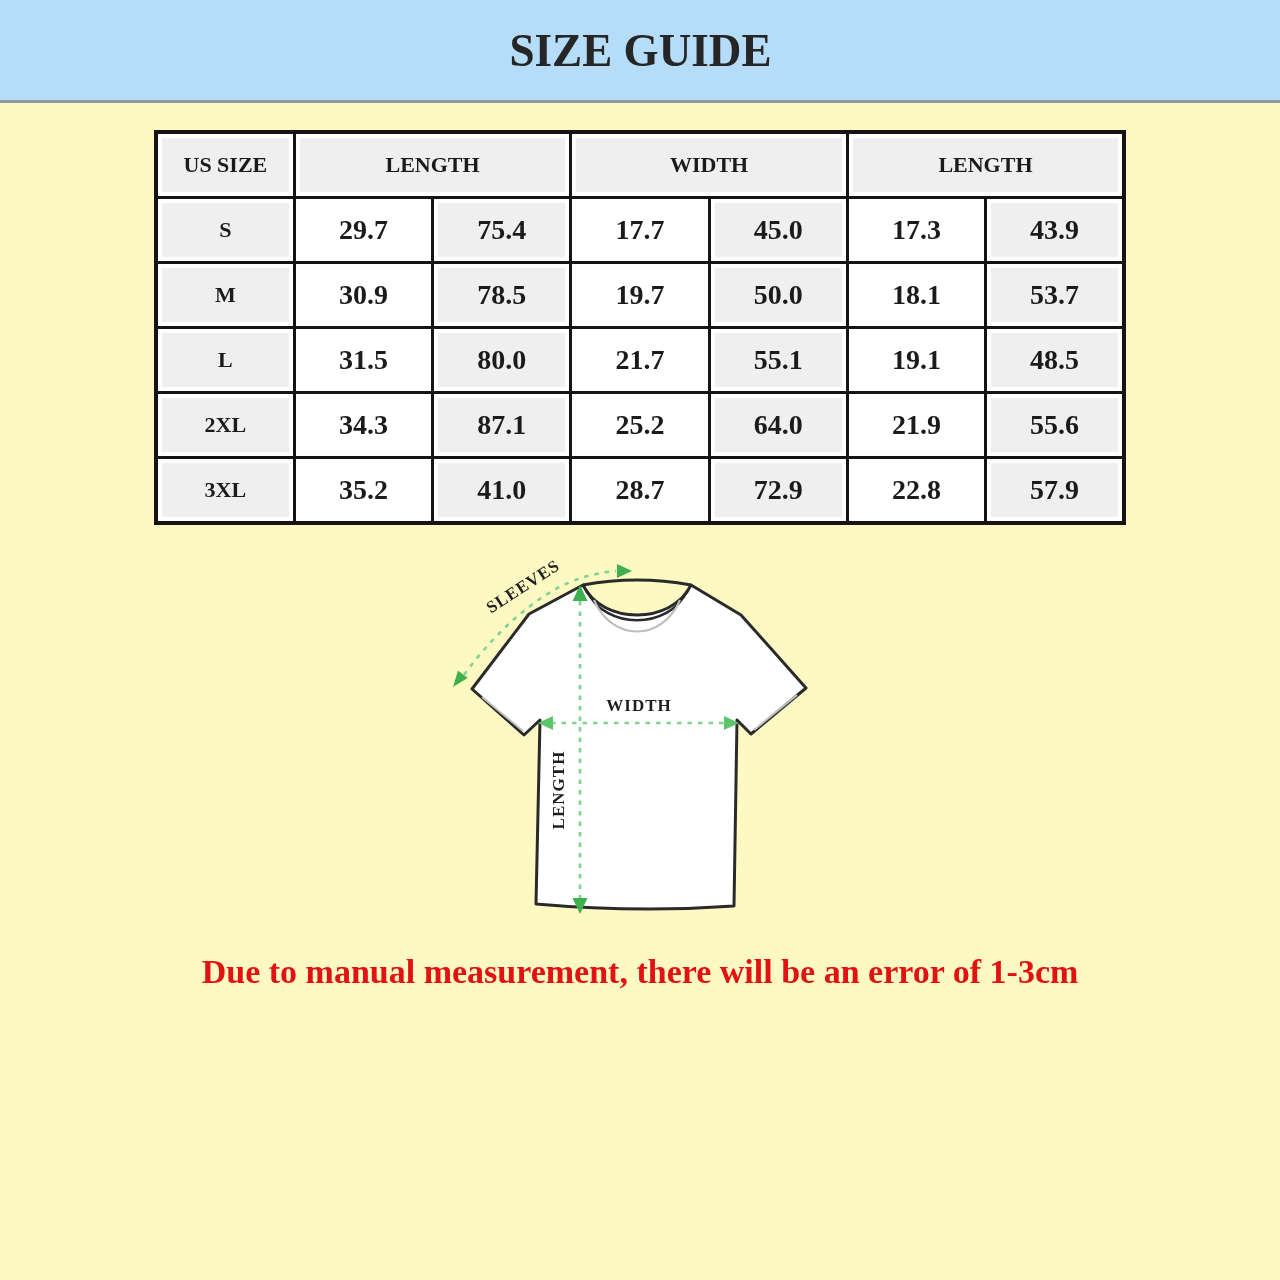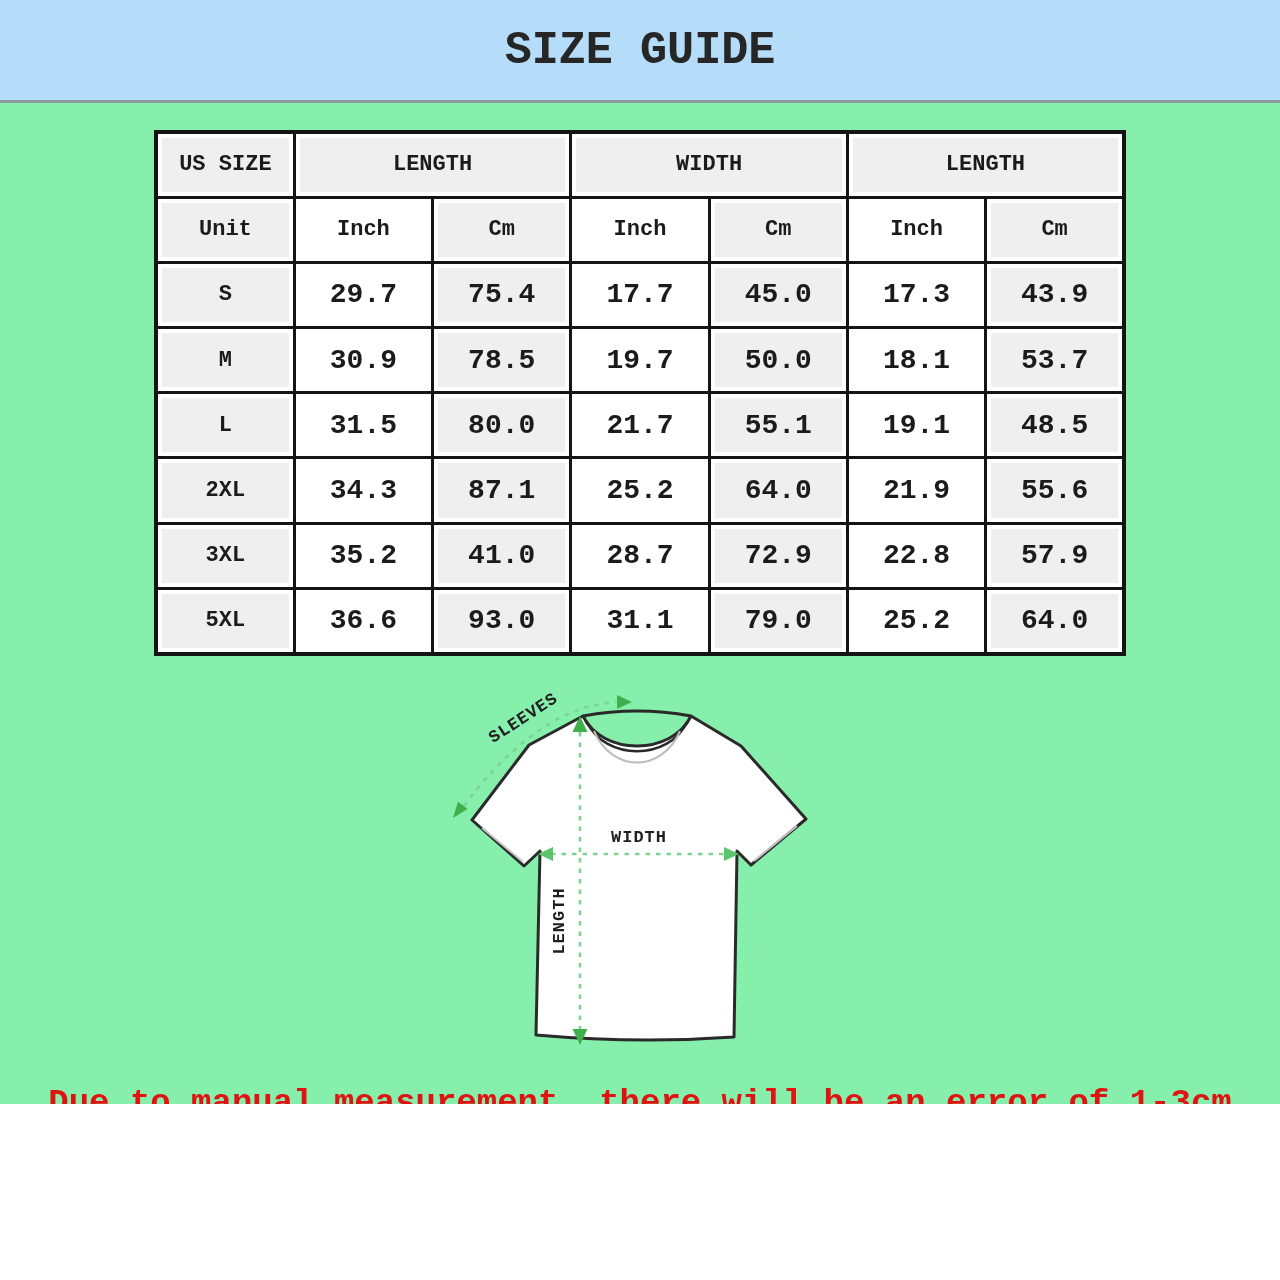--- a/index.html
+++ b/index.html
@@ -8,23 +8,23 @@
     --ink:#1b1b1b;
     --cell-shade:#f0efef;
     --table-border:#141414;
     --accent-red:#e01212;
     --arrow-line:#7fd392;
     --arrow-head:#3eb14d;
   }
   *{margin:0;padding:0;box-sizing:border-box;}
   html,body{background:#ffffff;}
   .page{
-    width:1280px;height:1104px;
-    background:#86efac;
-    font-family:Liberation Mono, monospace;
+    width:1280px;height:1280px;
+    background:#fef9c3;
+    font-family:Liberation Serif, serif;
     color:var(--ink);
     overflow:hidden;
     position:relative;
   }
   
   .banner{
     height:103px;
     background:var(--banner-bg);
     border-bottom:3px solid var(--banner-border);
     display:flex;align-items:center;justify-content:center;
@@ -92,29 +92,20 @@
 
   <div class="table-wrap">
     <table class="size-table">
       <thead>
           <tr>
             <th colspan="1" class="shade">US SIZE</th>
             <th colspan="2" class="shade">LENGTH</th>
             <th colspan="2" class="shade">WIDTH</th>
             <th colspan="2" class="shade">LENGTH</th>
           </tr>
-          <tr>
-            <th class="shade">Unit</th>
-            <th>Inch</th>
-            <th class="shade">Cm</th>
-            <th>Inch</th>
-            <th class="shade">Cm</th>
-            <th>Inch</th>
-            <th class="shade">Cm</th>
-          </tr>
         </thead>
       <tbody>
           <tr>
             <td class="shade size-col">S</td>
             <td>29.7</td>
             <td class="shade">75.4</td>
             <td>17.7</td>
             <td class="shade">45.0</td>
             <td>17.3</td>
             <td class="shade">43.9</td>
@@ -147,29 +138,20 @@
             <td class="shade">55.6</td>
           </tr>
           <tr>
             <td class="shade size-col">3XL</td>
             <td>35.2</td>
             <td class="shade">41.0</td>
             <td>28.7</td>
             <td class="shade">72.9</td>
             <td>22.8</td>
             <td class="shade">57.9</td>
-          </tr>
-          <tr>
-            <td class="shade size-col">5XL</td>
-            <td>36.6</td>
-            <td class="shade">93.0</td>
-            <td>31.1</td>
-            <td class="shade">79.0</td>
-            <td>25.2</td>
-            <td class="shade">64.0</td>
           </tr>
         </tbody>
     </table>
   </div>
 
   <div class="diagram">
     <svg width="440" height="400" viewBox="0 0 440 400">
 
       <path d="M 163,48
                L 109,77

